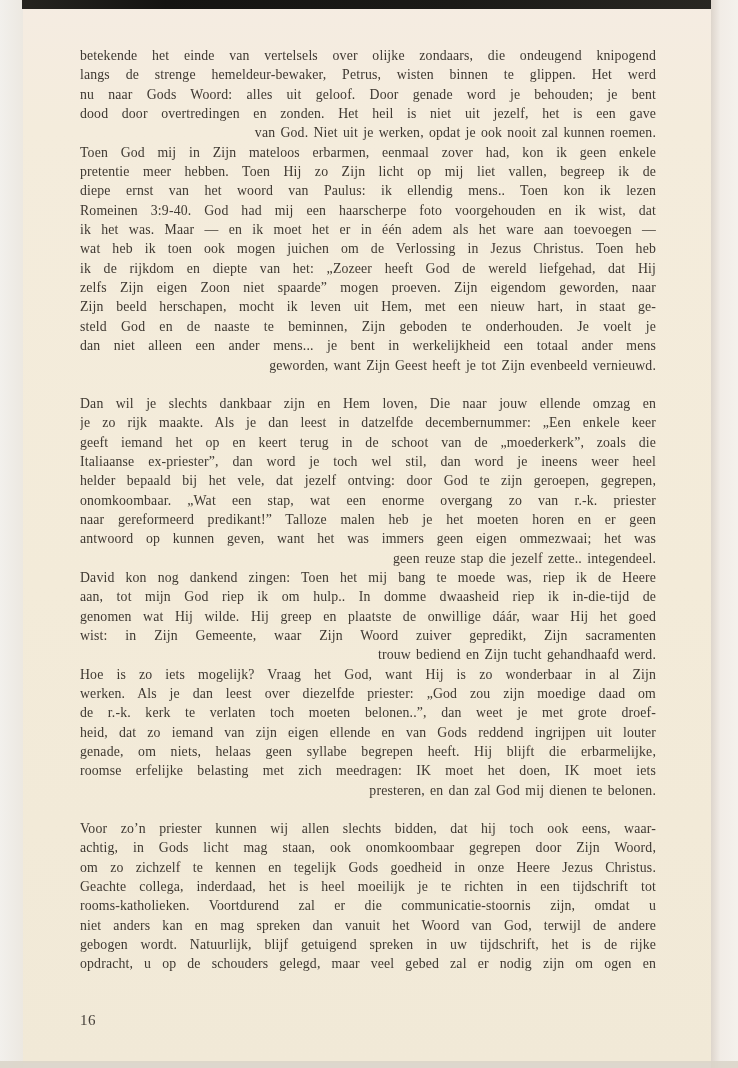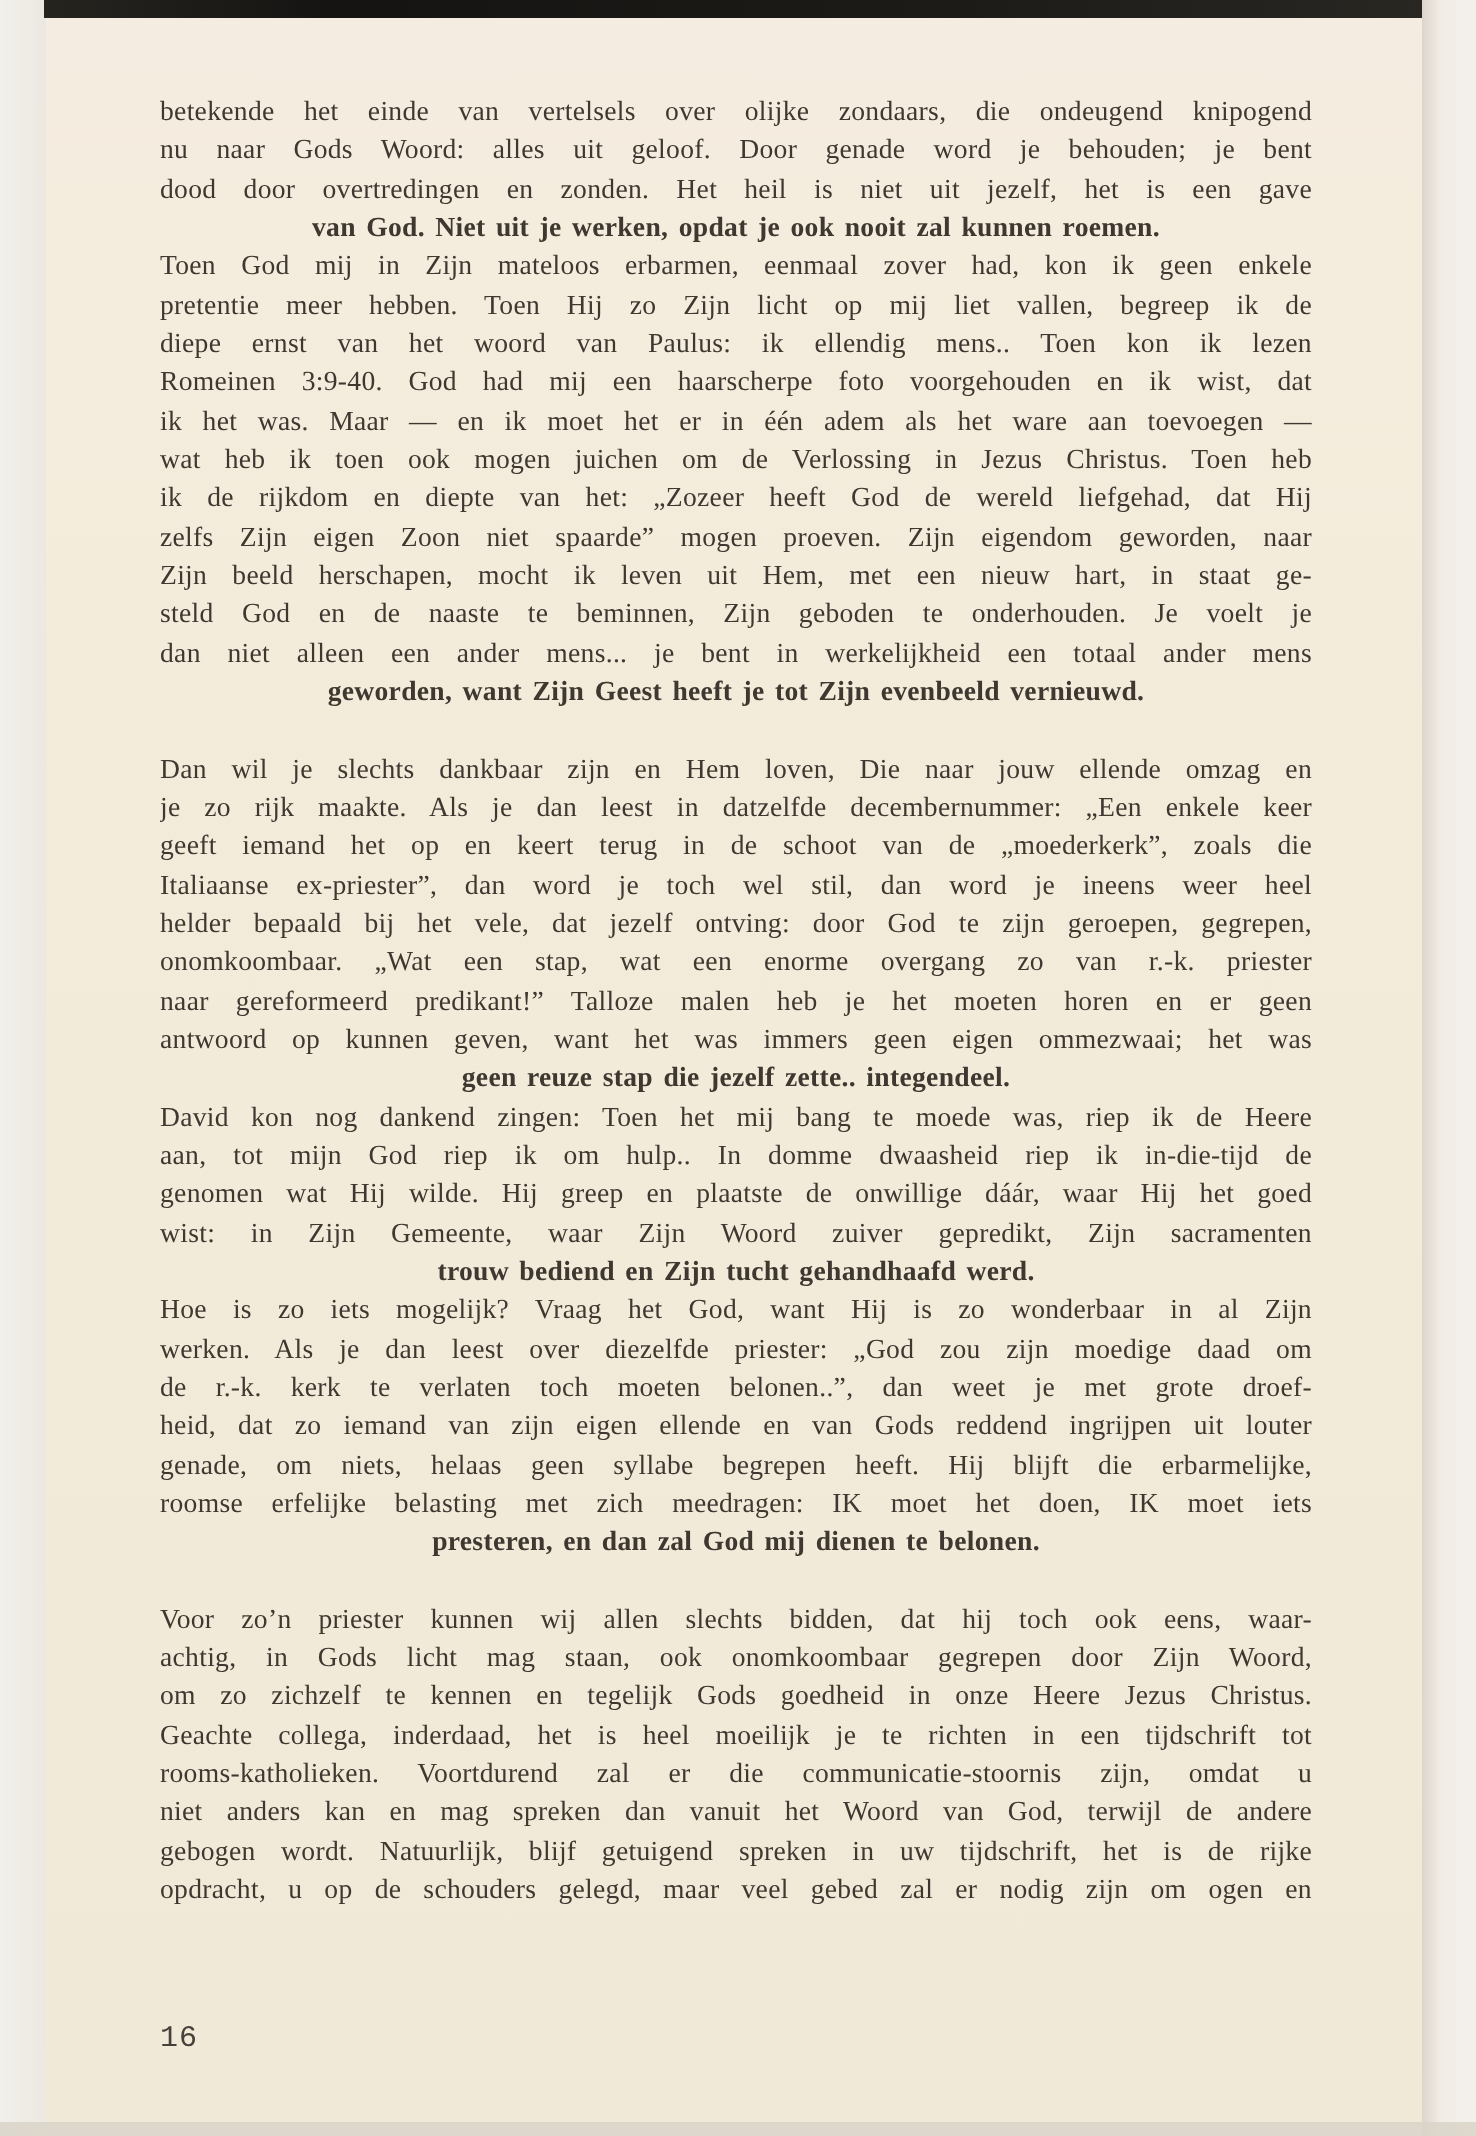--- a/index.html
+++ b/index.html
@@ -63,42 +63,42 @@
     line-height: 19.35px;
     overflow: hidden;
     text-align: justify;
   }
   .line::after {
     content: "";
     display: inline-block;
     width: 100%;
     height: 0;
   }
-  .line.unjust { text-align: center; font-weight: bold; }
+  .line.unjust { text-align: right; }
   .line.unjust::after { content: none; }
   .pagenum {
     position: absolute;
     left: 57px; top: 1010px;
     font-size: 15px;
     line-height: 20px;
     color: #46403a;
     letter-spacing: 0.5px;
-    font-family: Liberation Mono, monospace;
   }
 </style>
 </head>
 <body>
 
 <div class="scan">
   <div class="edge-left"></div>
   <div class="paper">
     <div class="topband"></div>
     <div class="textblock" id="textblock">
         <div class="para">
           <div class="line">betekende het einde van vertelsels over olijke zondaars, die ondeugend knipogend</div>
+          <div class="line">langs de strenge hemeldeur-bewaker, Petrus, wisten binnen te glippen. Het werd</div>
           <div class="line">nu naar Gods Woord: alles uit geloof. Door genade word je behouden; je bent</div>
           <div class="line">dood door overtredingen en zonden. Het heil is niet uit jezelf, het is een gave</div>
           <div class="line unjust">van God. Niet uit je werken, opdat je ook nooit zal kunnen roemen.</div>
         </div>
         <div class="para">
           <div class="line">Toen God mij in Zijn mateloos erbarmen, eenmaal zover had, kon ik geen enkele</div>
           <div class="line">pretentie meer hebben. Toen Hij zo Zijn licht op mij liet vallen, begreep ik de</div>
           <div class="line">diepe ernst van het woord van Paulus: ik ellendig mens.. Toen kon ik lezen</div>
           <div class="line">Romeinen 3:9-40. God had mij een haarscherpe foto voorgehouden en ik wist, dat</div>
           <div class="line">ik het was. Maar — en ik moet het er in één adem als het ware aan toevoegen —</div>

